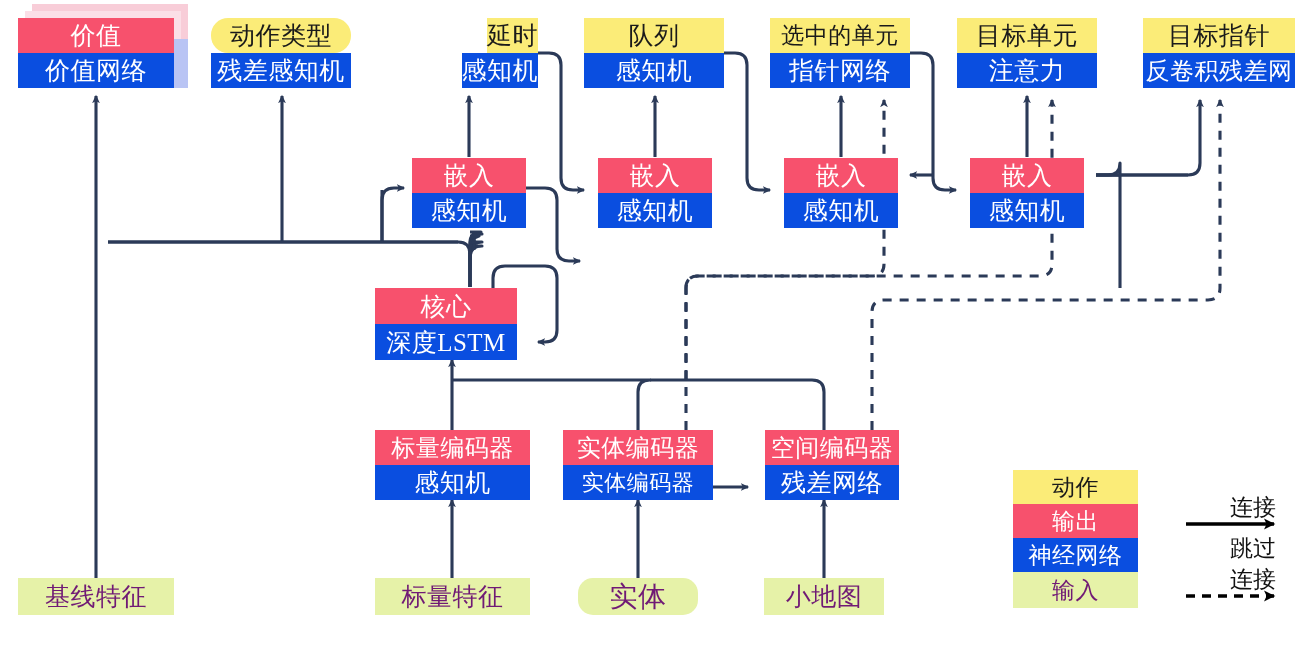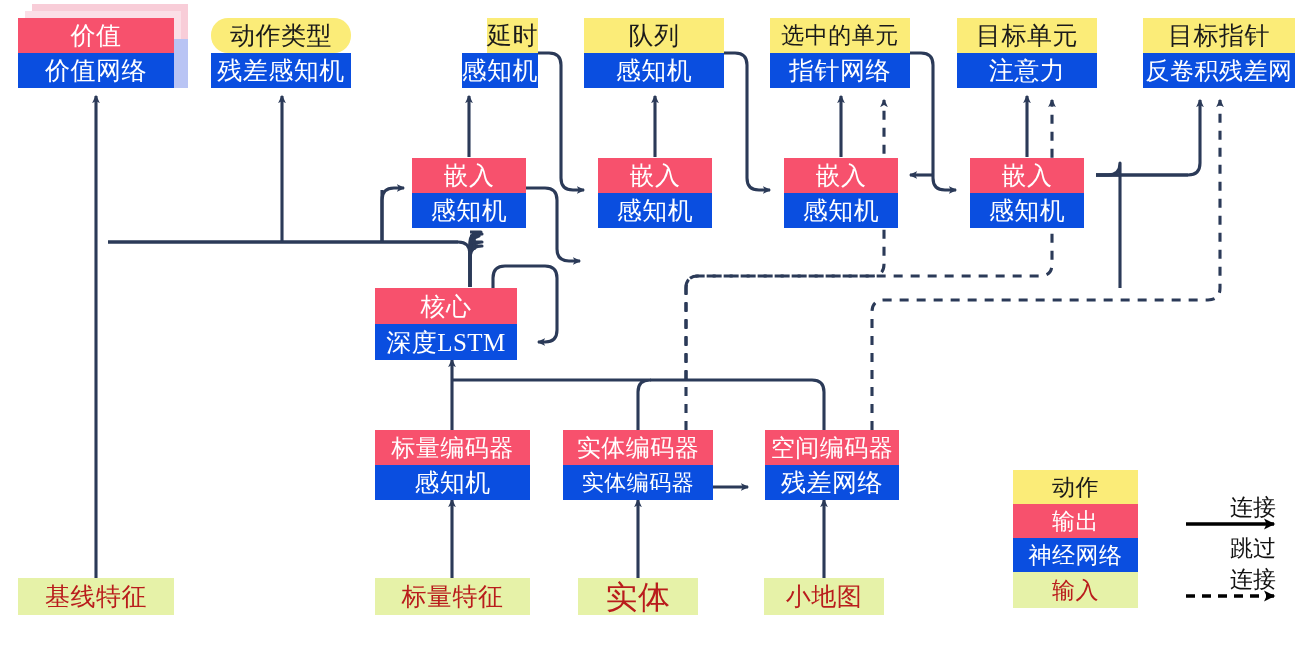--- a/index.html
+++ b/index.html
@@ -6,21 +6,21 @@
   body{font-family:"Liberation Serif","DejaVu Serif",serif;}
   #stage{position:relative;width:1301px;height:662px;background:#fff;overflow:hidden;}
   #wires{position:absolute;left:0;top:0;width:1301px;height:662px;pointer-events:none;}
 
   .node{position:absolute;box-sizing:border-box;display:flex;flex-direction:column;}
   .band{display:flex;align-items:center;justify-content:center;box-sizing:border-box;
         line-height:1;white-space:nowrap;letter-spacing:.5px;}
   .band.action{background:#fbec78;color:#1a1a1a;}
   .band.output{background:#f7516d;color:#ffffff;}
   .band.net{background:#0a4ee0;color:#ffffff;}
-  .band.input{background:#e6f2a8;color:#b91c1c;}
+  .band.input{background:#e6f2a8;color:#701a75;}
 
   .node.stacked .shadow{position:absolute;box-sizing:border-box;}
 
   .legend{position:absolute;}
   .legend .band{justify-content:center;}
 
   .lg-label{position:absolute;text-align:right;color:#111;white-space:nowrap;}
 </style>
 </head>
 <body>
@@ -196,21 +196,21 @@
 
   <div class="node" style="left:18px;top:578px;width:156px;height:37px;">
     <div class="band input" style="height:37px;font-size:25px;">基线特征</div>
   </div>
 
   <div class="node" style="left:375px;top:578px;width:155px;height:37px;">
     <div class="band input" style="height:37px;font-size:25px;">标量特征</div>
   </div>
 
   <div class="node" style="left:578px;top:578px;width:120px;height:37px;">
-    <div class="band input" style="height:37px;font-size:32px;">实体</div>
+    <div class="band input" style="height:37px;font-size:28px;border-radius:15px;">实体</div>
   </div>
 
   <div class="node" style="left:764px;top:578px;width:120px;height:37px;">
     <div class="band input" style="height:37px;font-size:25px;">小地图</div>
   </div>
 
   <div class="legend" style="left:1013px;top:470px;width:125px;height:138px;">
     <div class="band action" style="height:34px;font-size:23px;color:#1a1a1a;">动作</div>
     <div class="band output" style="height:34px;font-size:23px;">输出</div>
     <div class="band net" style="height:34px;font-size:23px;">神经网络</div>

